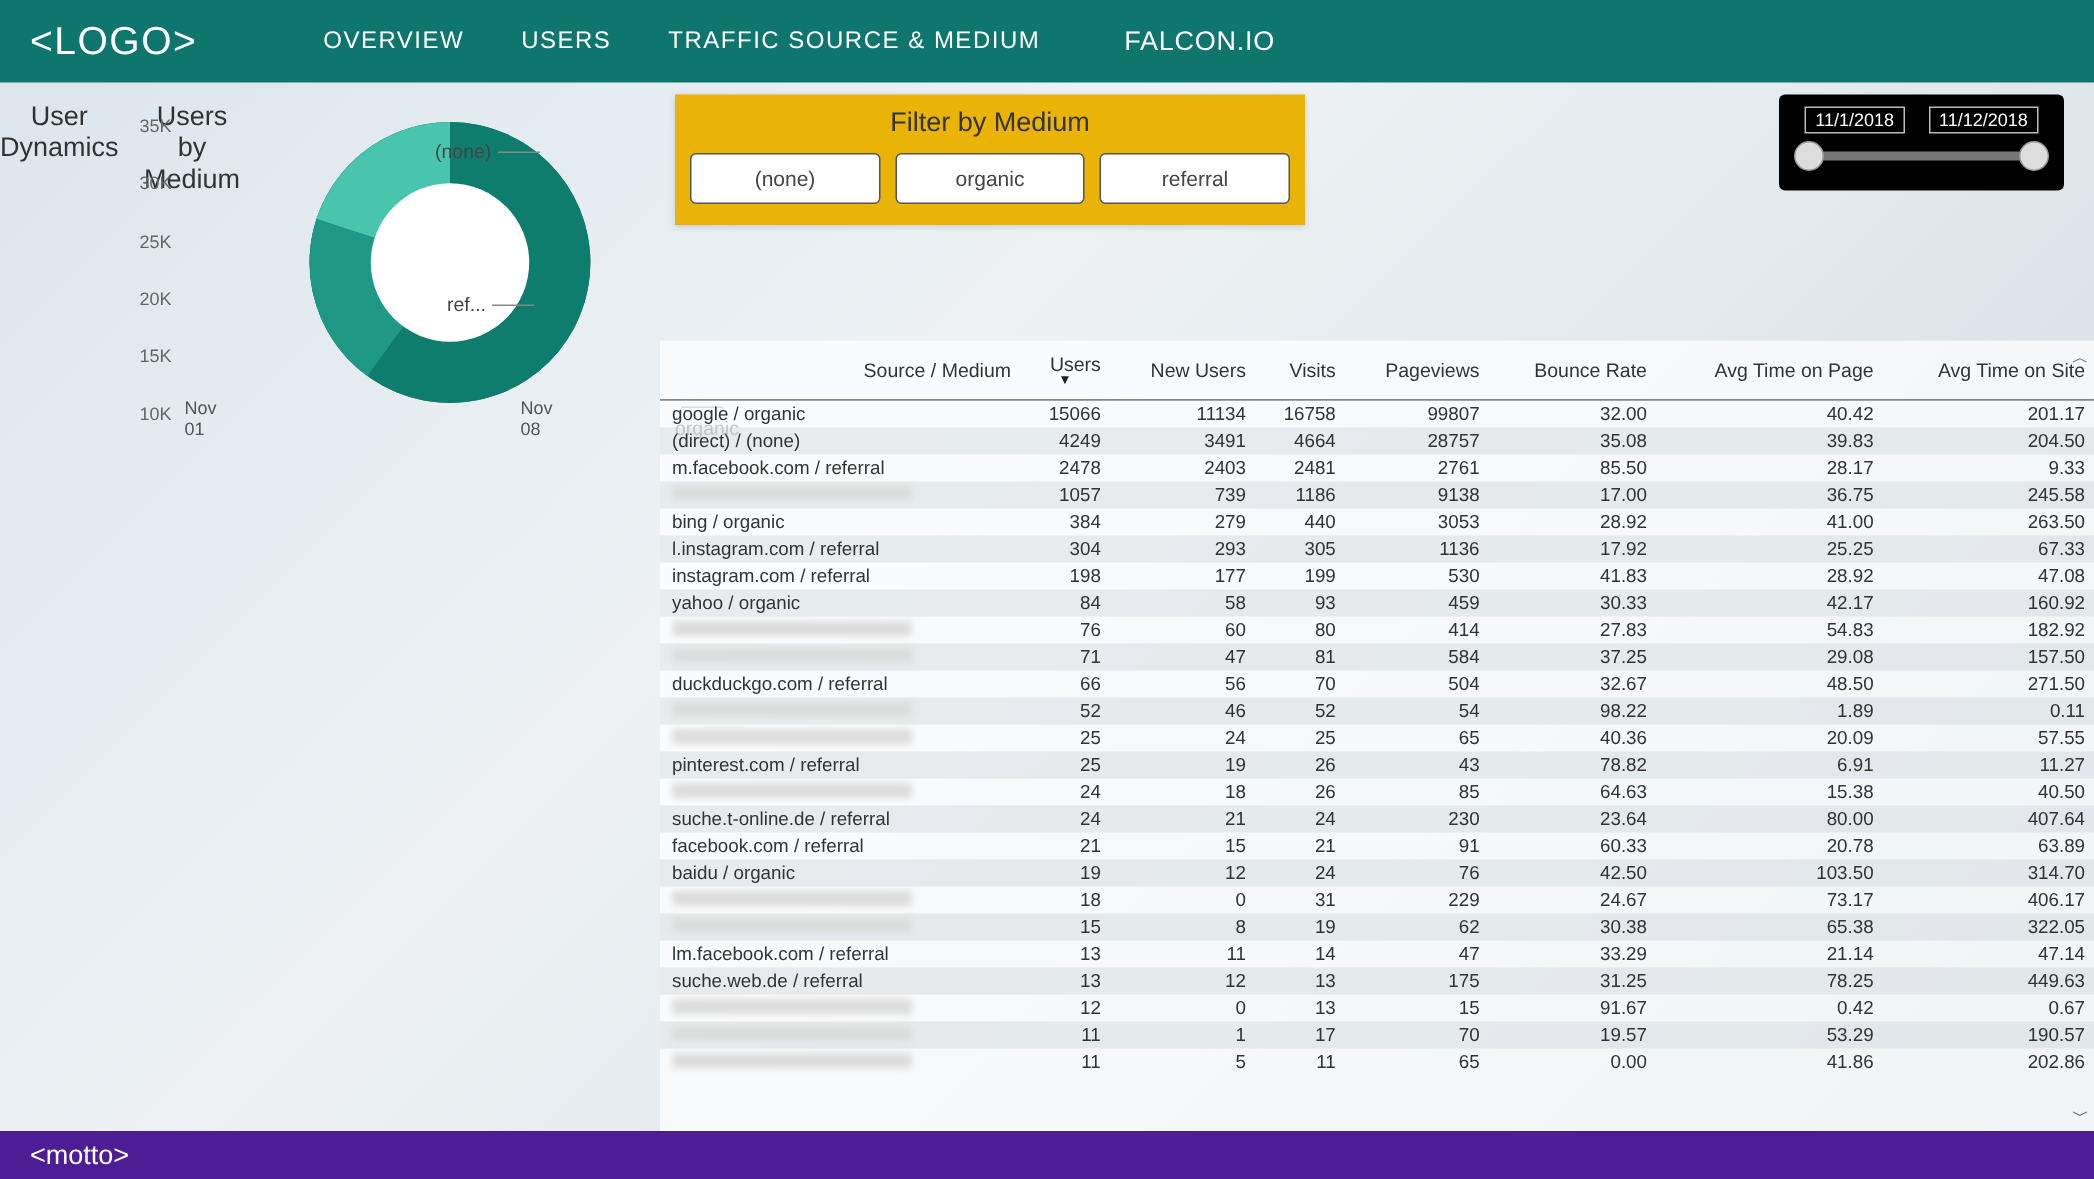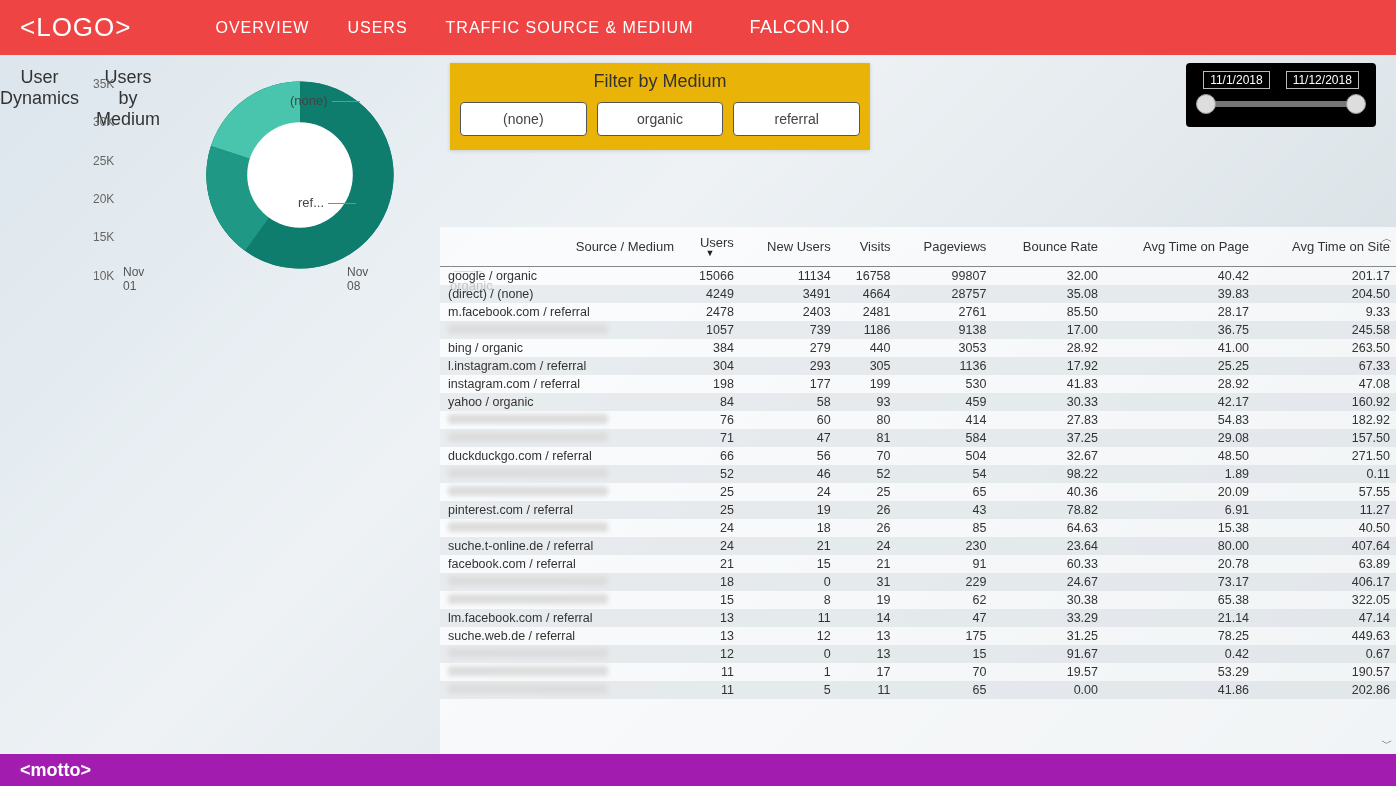--- a/index.html
+++ b/index.html
@@ -2,21 +2,21 @@
 <html><head>
 <meta charset="utf-8">
 <style>
   * { box-sizing: border-box; margin: 0; padding: 0; }
   html, body { width: 1396px; height: 786px; font-family: "Segoe UI", Arial, sans-serif; overflow: hidden; }
   body {
     background: linear-gradient(135deg, #dbe5ec 0%, #eef2f5 40%, #cfd9df 100%);
     display: flex; flex-direction: column;
   }
   
-  .topbar { background: #ef4444; color: #fff; height: 55px; display: flex; align-items: center; padding: 0 20px; gap: 44px; }
+  .topbar { background: #0f766e; color: #fff; height: 55px; display: flex; align-items: center; padding: 0 20px; gap: 44px; }
   .logo { font-size: 26px; font-weight: 300; letter-spacing: 1px; }
   .nav { display: flex; gap: 38px; margin-left: 40px; font-size: 16px; letter-spacing: 1px; }
   .nav-item { cursor: pointer; }
   .brand { font-size: 18px; font-weight: 300; letter-spacing: 0.5px; margin-left: 12px; }
 
   .content { flex: 1; position: relative; display: flex; }
   .left { width: 440px; display: flex; flex-direction: row; }
   .middle { flex: 1; position: relative; }
   .right { width: 200px; position: absolute; top: 8px; right: 10px; }
 
@@ -53,21 +53,21 @@
   thead th.first { text-align: right; padding-left: 8px; }
   .sort-arrow { display:block; font-size: 9px; color:#222; text-align:center; margin-top:-2px;}
   tbody td { padding: 2px 6px; text-align: right; font-size: 12.5px; }
   tbody td.first { text-align: left; padding-left: 8px; }
   tbody tr:nth-child(even) td { background: rgba(180,190,200,.25); }
   .redacted { display:inline-block; width: 160px; height: 10px; background: #ddd; filter: blur(2px); border-radius: 3px; }
   .scroll-up, .scroll-dn { position: absolute; right: 2px; width: 14px; height: 14px; font-size: 11px; color: #555; cursor: pointer; display:flex; align-items:center; justify-content:center; }
   .scroll-up { top: 4px; } .scroll-dn { bottom: 4px; }
 
   
-  .footer { background: #a21caf; color: #fff; height: 32px; display: flex; align-items: center; padding: 0 20px; font-size: 18px; font-weight: 700; }
+  .footer { background: #4c1d95; color: #fff; height: 32px; display: flex; align-items: center; padding: 0 20px; font-size: 18px; font-weight: 400; }
 </style>
 </head>
 <body>
 
 <div class="topbar">
   <div class="logo">&lt;LOGO&gt;</div>
   <div class="nav">
     <div class="nav-item">OVERVIEW</div>
     <div class="nav-item">USERS</div>
     <div class="nav-item">TRAFFIC SOURCE &amp; MEDIUM</div>
@@ -319,20 +319,30 @@
               <td class="first">facebook.com / referral</td>
               <td>21</td>
               <td>15</td>
               <td>21</td>
               <td>91</td>
               <td>60.33</td>
               <td>20.78</td>
               <td>63.89</td>
             </tr>
             <tr>
+              <td class="first">baidu / organic</td>
+              <td>19</td>
+              <td>12</td>
+              <td>24</td>
+              <td>76</td>
+              <td>42.50</td>
+              <td>103.50</td>
+              <td>314.70</td>
+            </tr>
+            <tr>
               <td class="first"><span class="redacted"></span></td>
               <td>18</td>
               <td>0</td>
               <td>31</td>
               <td>229</td>
               <td>24.67</td>
               <td>73.17</td>
               <td>406.17</td>
             </tr>
             <tr>

